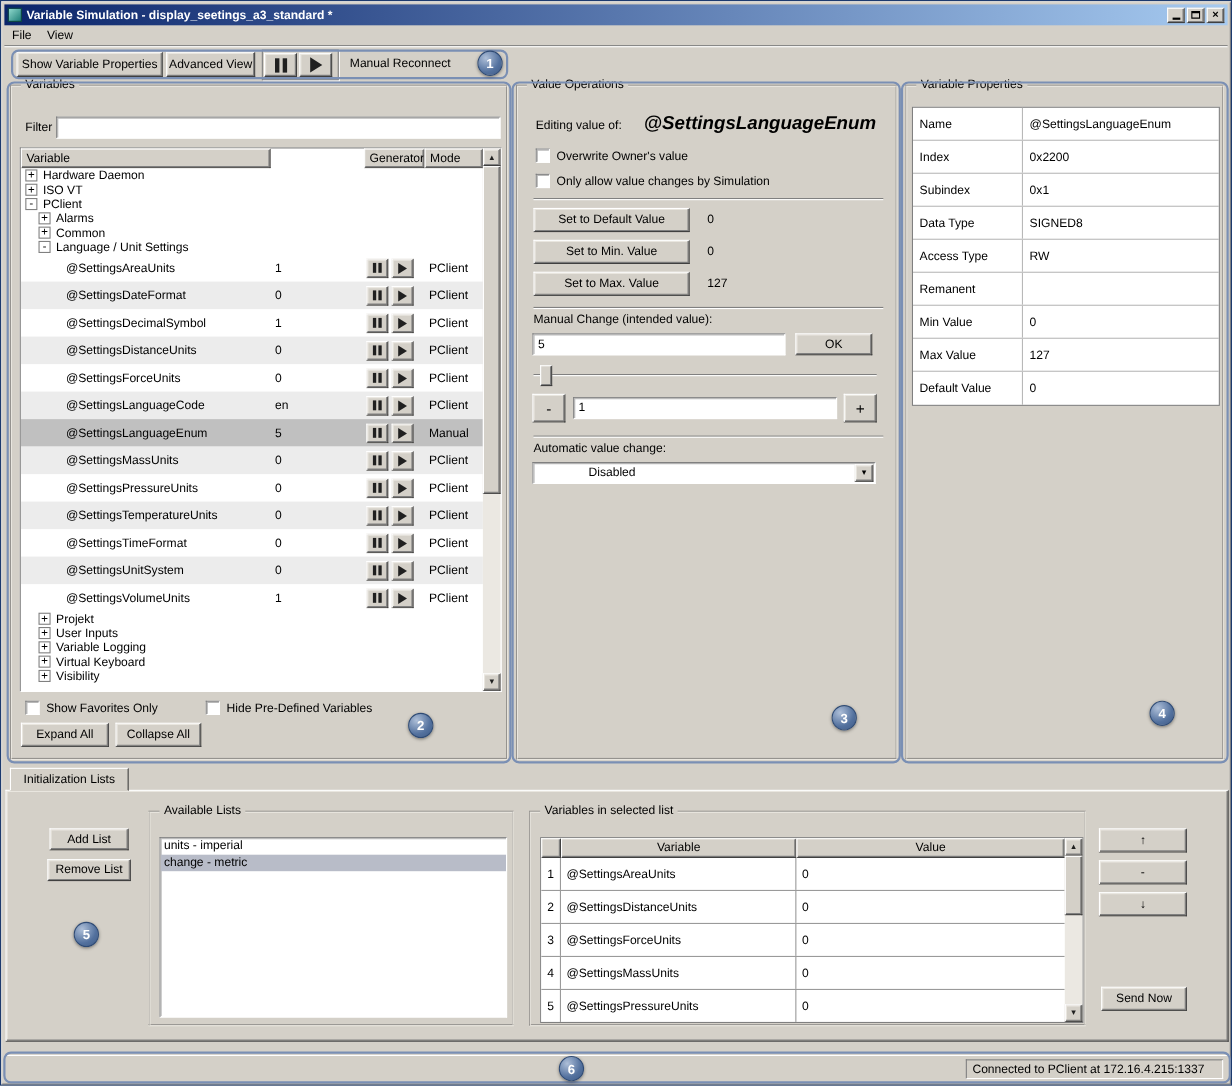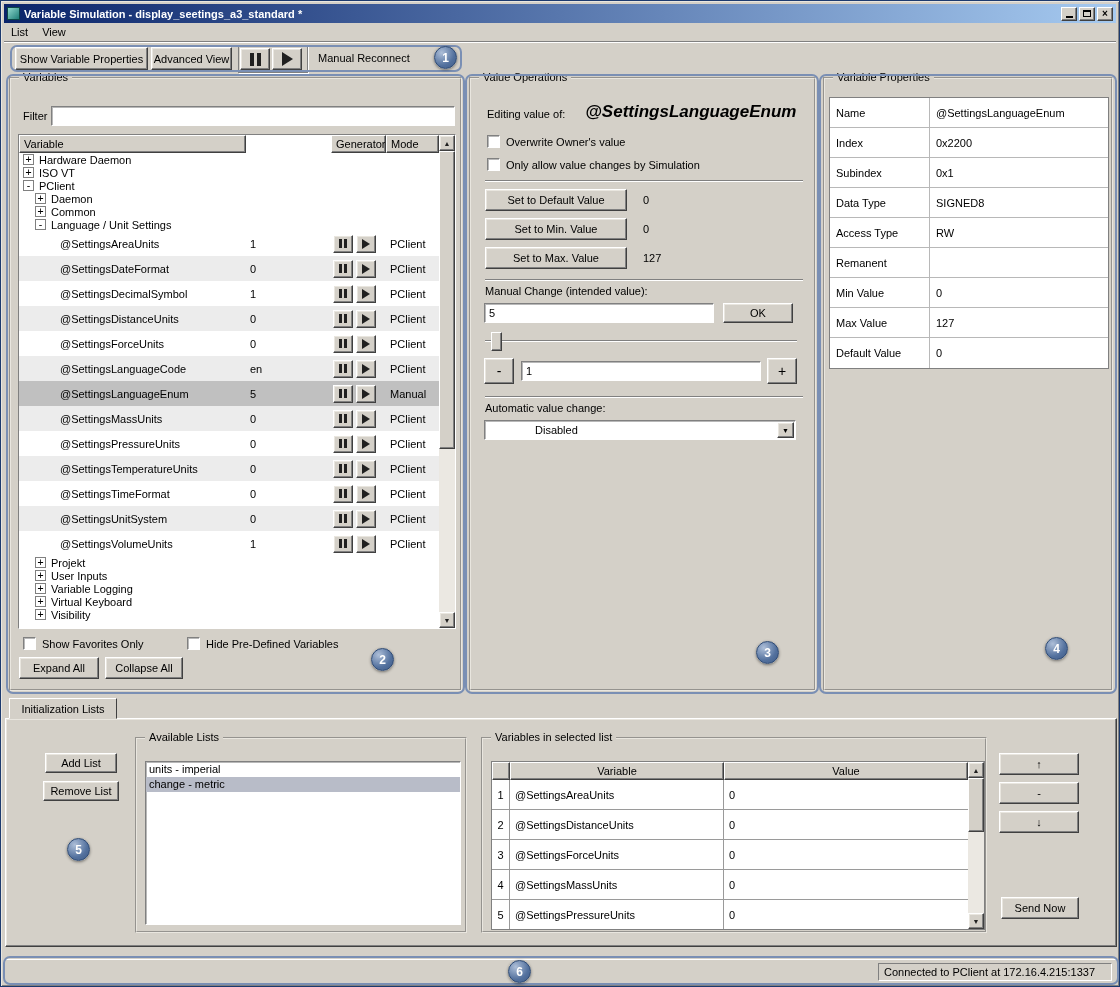--- a/index.html
+++ b/index.html
@@ -176,21 +176,21 @@
       </div>
     <div class="title-btn">
         <span class="glyph-max"></span>
       </div>
     <div class="title-btn">
         <span>×</span>
       </div>
   </div>
 
   <div class="menubar">
-    <div class="menu-item">List</div>
+    <div class="menu-item">File</div>
     <div class="menu-item">View</div>
   </div>
   <div class="menubar-sep"></div>
 
   <div class="toolbar">
     <div class="btn tb-btn1">Show Variable Properties</div>
     <div class="btn tb-btn2">Advanced View</div>
     <div class="tb-group">
       <div class="btn tb-media">
           <span class="pause-glyph"></span>
@@ -221,21 +221,21 @@
           <div class="tree-row node lvl0">
             <span class="expander">+</span>
             <span class="node-label">ISO VT</span>
           </div>
           <div class="tree-row node lvl0">
             <span class="expander">-</span>
             <span class="node-label">PClient</span>
           </div>
           <div class="tree-row node lvl1">
             <span class="expander">+</span>
-            <span class="node-label">Daemon</span>
+            <span class="node-label">Alarms</span>
           </div>
           <div class="tree-row node lvl1">
             <span class="expander">+</span>
             <span class="node-label">Common</span>
           </div>
           <div class="tree-row node lvl1">
             <span class="expander">-</span>
             <span class="node-label">Language / Unit Settings</span>
           </div>
           <div class="tree-row leaf">

